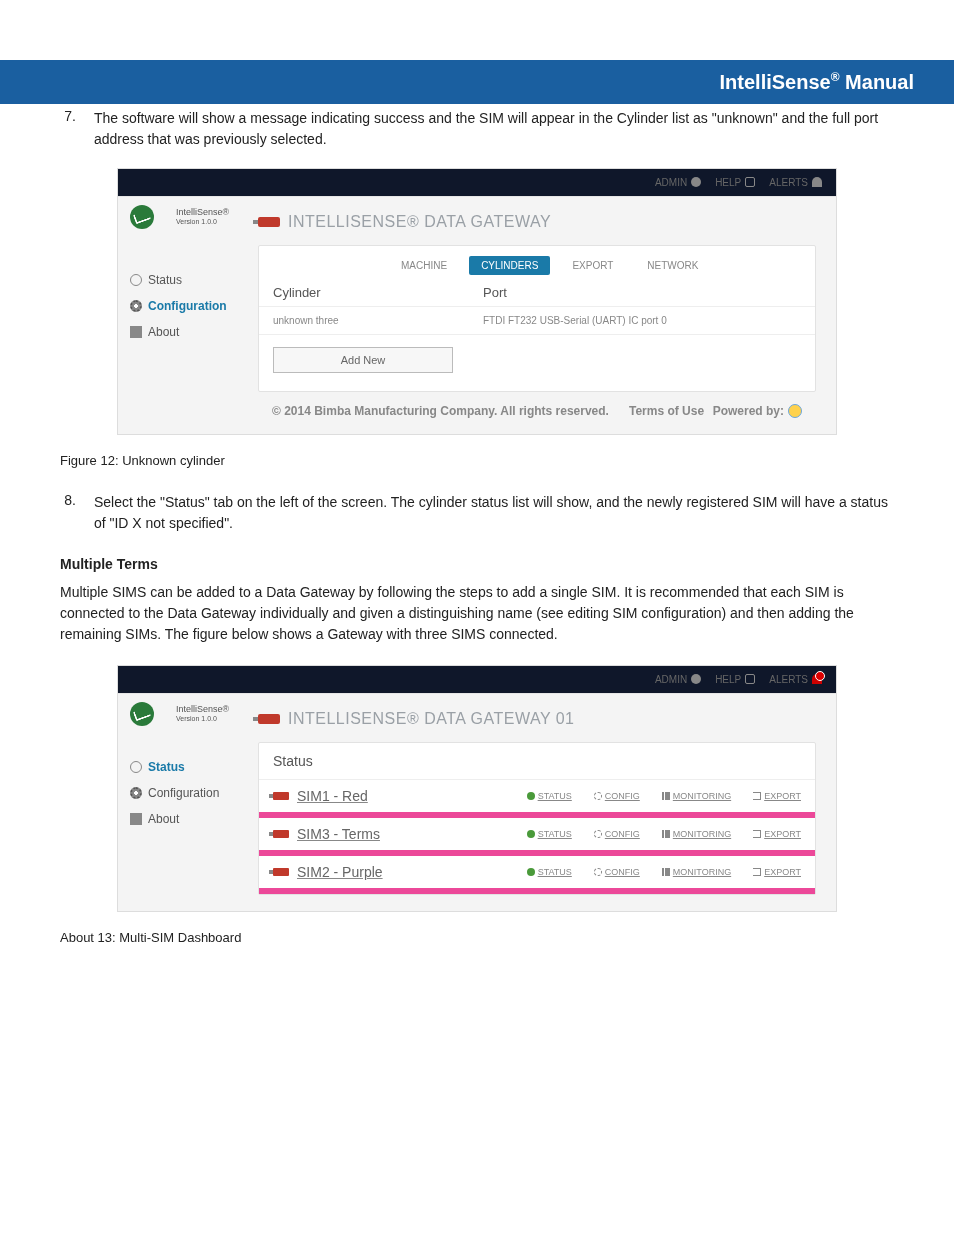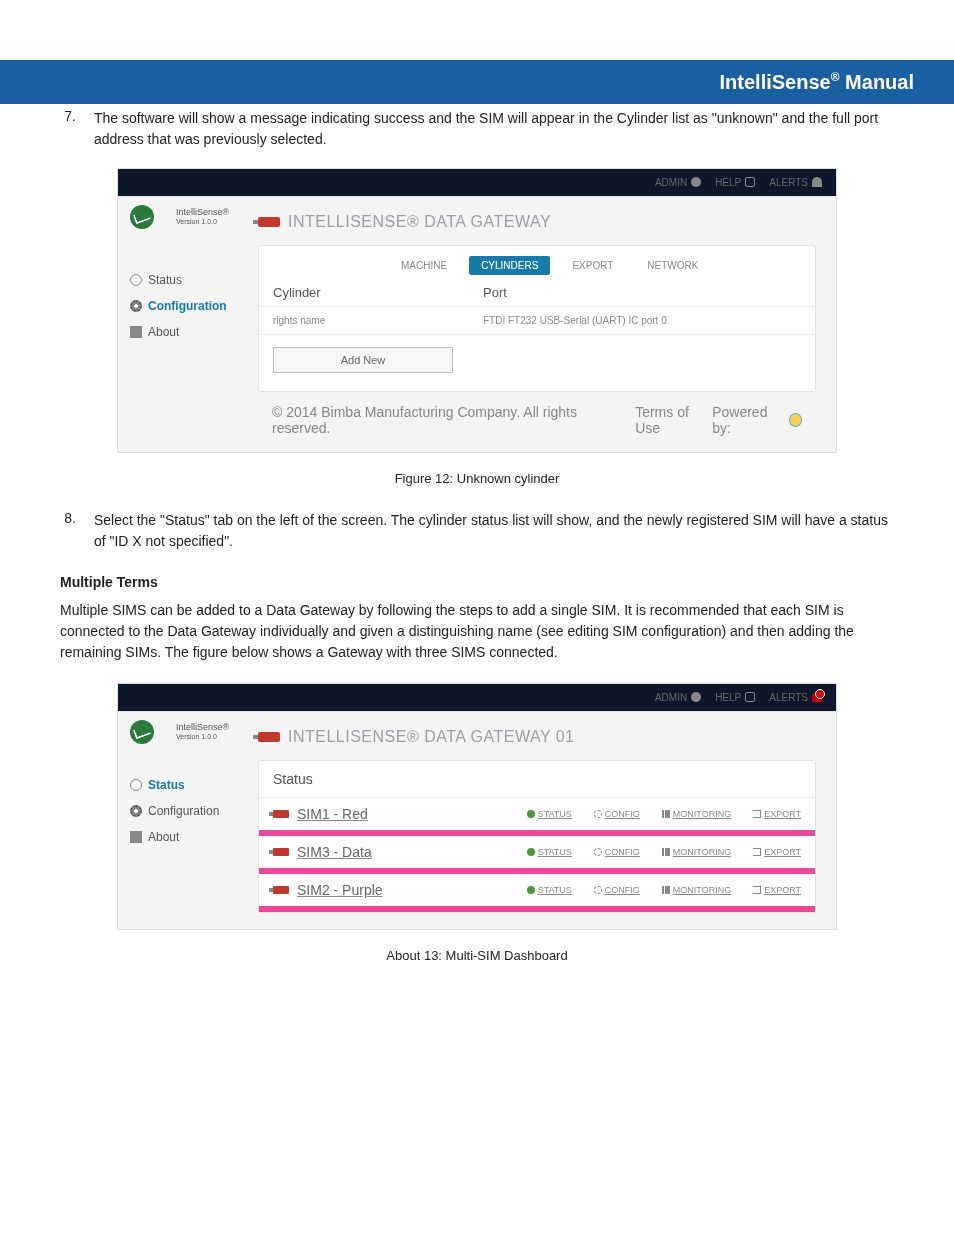--- a/index.html
+++ b/index.html
@@ -4,21 +4,21 @@
 <style>
   * { box-sizing: border-box; margin: 0; padding: 0; }
   body { font-family: Arial, Helvetica, sans-serif; font-size: 14px; color: #222; background: #fff; }
   .page { width: 954px; margin: 0 auto; background: #fff; min-height: 1235px; position: relative; }
   .header-bar { background: #1a5fa0; color: #fff; padding: 10px 40px; font-size: 20px; font-weight: bold; margin-top: 60px; }
   .header-bar .sup { font-size: 12px; vertical-align: super; }
   .content { padding: 4px 60px 0 60px; }
   .list-num { display: inline-block; width: 30px; vertical-align: top; text-align: right; padding-right: 14px; }
   .list-body { display: inline-block; width: calc(100% - 34px); vertical-align: top; line-height: 1.5; }
   .list-item { margin-bottom: 18px; }
-  .fig-caption { text-align: center; font-size: 13px; margin: 18px 0 24px; }
+  .fig-caption { font-size: 13px; margin: 18px 0 24px; }
   .sec-heading { font-weight: bold; font-size: 14px; margin: 22px 0 10px; }
   .para { line-height: 1.5; margin-bottom: 20px; }
 
   
   .shot { border: 1px solid #ddd; background: #f4f4f4; margin: 0 auto; }
   .shot-topbar { height: 28px; background: #0f172a; border-bottom: 1px solid #e6e6e6; display: flex; justify-content: flex-end; align-items: center; gap: 14px; padding: 0 14px; font-size: 10px; color: #666; }
   .shot-topbar .tb-item { display: flex; align-items: center; gap: 4px; }
   .ico-user { width:10px;height:10px;border-radius:50%;background:#888; }
   .ico-help { width:10px;height:10px;border:1px solid #888;border-radius:2px;position:relative; }
   .ico-bell { width:10px;height:10px;background:#888;border-radius:50% 50% 0 0; }
@@ -45,21 +45,21 @@
   .gw-card { background:#fff; border:1px solid #e2e2e2; border-radius:2px; }
   .tabs-row { display:flex; gap:10px; font-size:10px; color:#888; padding:10px 10px 0 130px; }
   .tabs-row .tab { padding:4px 12px; }
   .tabs-row .tab.sel { background:#1a7aa8; color:#fff; border-radius:2px; }
   .tbl-head { display:flex; font-size:13px; color:#555; padding:10px 14px 6px; border-bottom:1px solid #eee; }
   .tbl-head .c1 { width:210px; }
   .tbl-row { display:flex; font-size:10px; color:#888; padding:8px 14px; border-bottom:1px solid #eee; }
   .tbl-row .c1 { width:210px; }
   .add-btn { margin:12px 14px 18px; width:180px; text-align:center; font-size:11px; color:#666; padding:6px 0; border:1px solid #bbb; background:#f7f7f7; }
 
-  .gw-foot { display:flex; justify-content:space-between; font-size:14px; color:#888; padding:12px 14px 0; align-items:center; }
+  .gw-foot { display:flex; justify-content:space-between; font-size:12px; color:#888; padding:12px 14px 0; align-items:center;font-weight:bold; }
   .gw-foot-right { display:flex; align-items:center; gap:4px; }
   .bimba-ico { width:14px;height:14px;border-radius:50%;background:#ffd24d;border:1px solid #6aa6e0; }
 
   
   .status-card { background:#fff; border:1px solid #e2e2e2; border-radius:2px; }
   .status-head { font-size:14px; color:#555; padding:10px 14px; border-bottom:1px solid #eee; }
   .status-row { display:flex; align-items:center; padding:8px 14px; border-bottom:6px solid #ec4899; font-size:10px; color:#888;text-decoration:underline; }
   .sim-nm { flex:1; font-size:14px; color:#666; display:flex; align-items:center; gap:8px; }
   .sim-ico { width:16px;height:8px;background:#c0392b;border-radius:1px;position:relative; }
   .sim-ico::before{content:'';position:absolute;left:-4px;top:2px;width:4px;height:4px;background:#888;}
@@ -136,21 +136,21 @@
               <div class="tab">MACHINE</div>
               <div class="tab sel">CYLINDERS</div>
               <div class="tab">EXPORT</div>
               <div class="tab">NETWORK</div>
             </div>
             <div class="tbl-head">
               <div class="c1">Cylinder</div>
               <div>Port</div>
             </div>
             <div class="tbl-row">
-              <div class="c1">rights name</div>
+              <div class="c1">unknown three</div>
               <div>FTDI FT232 USB-Serial (UART) IC port 0</div>
             </div>
             <div class="add-btn">Add New</div>
           </div>
           <div class="gw-foot">
             <div style="display:flex;gap:20px;">
               <span>© 2014 Bimba Manufacturing Company. All rights reserved.</span>
               <span>Terms of Use</span>
             </div>
             <div class="gw-foot-right">
@@ -237,21 +237,21 @@
                   </span>
                 <span>
                     <span class="dot-exp"></span>
                     <span>EXPORT</span>
                   </span>
               </div>
             </div>
             <div class="status-row">
               <div class="sim-nm">
                   <span class="sim-ico"></span>
-                  <span>SIM3 - Data</span>
+                  <span>SIM3 - Terms</span>
                 </div>
               <div class="row-actions">
                 <span>
                     <span class="dot-g"></span>
                     <span>STATUS</span>
                   </span>
                 <span>
                     <span class="dot-gear"></span>
                     <span>CONFIG</span>
                   </span>

